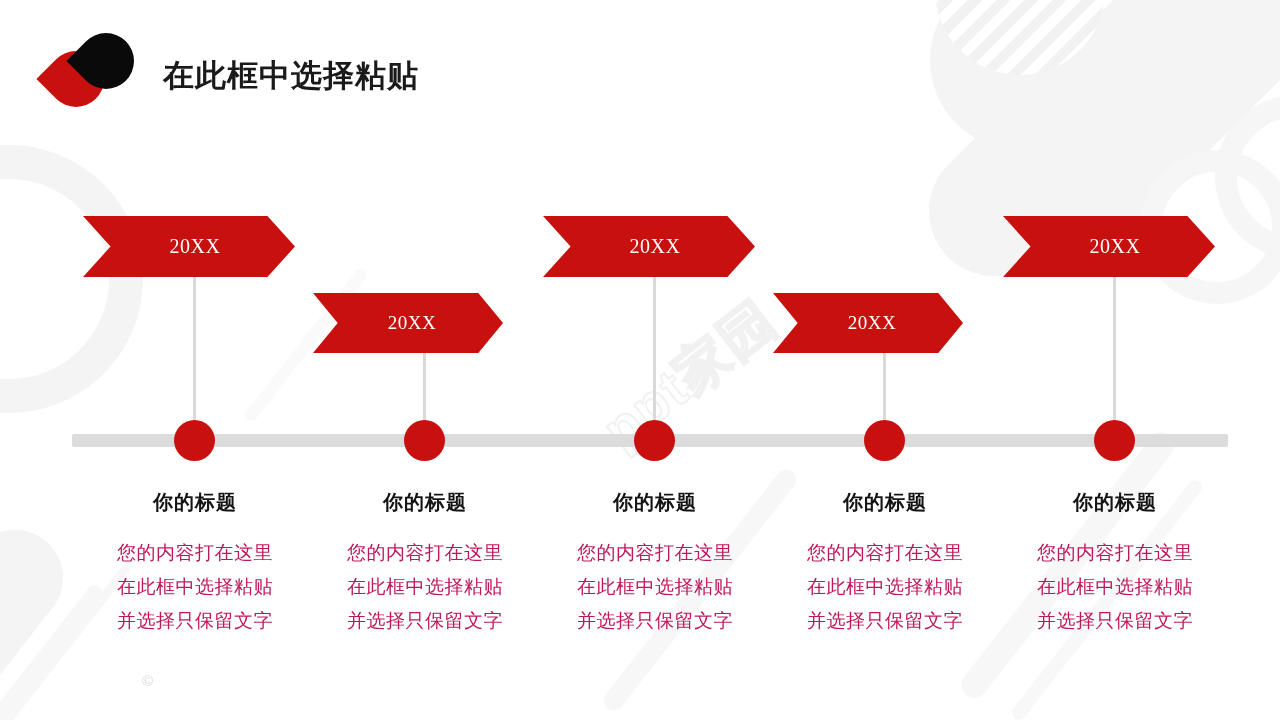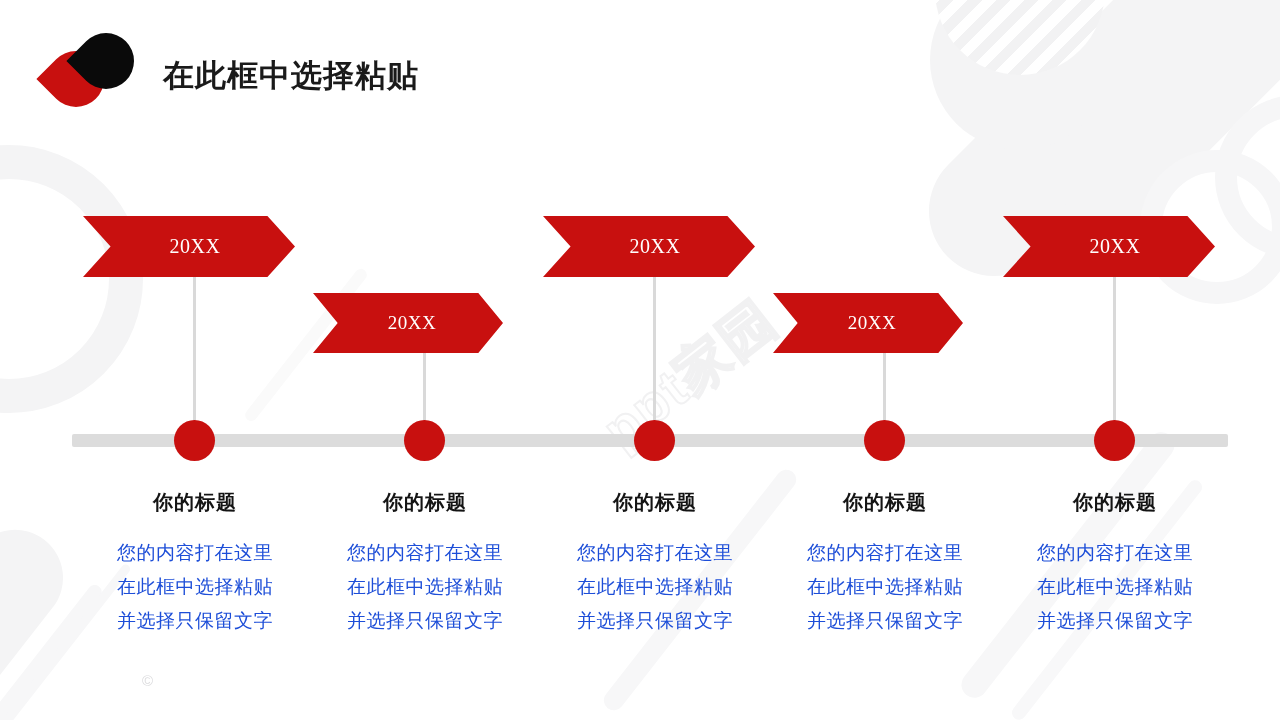--- a/index.html
+++ b/index.html
@@ -233,21 +233,21 @@
     letter-spacing: 1px;
   }
   .col-body {
     position: absolute;
     left: 0;
     top: 536px;
     width: 240px;
     text-align: center;
     font-size: 19px;
     line-height: 34px;
-    color: #1d4ed8;
+    color: #be185d;
     letter-spacing: 0.5px;
   }
   .col-body div { white-space: nowrap; }
 </style>
 </head>
 <body>
 
 <div class="slide">
 
   <div class="bg-layer">

